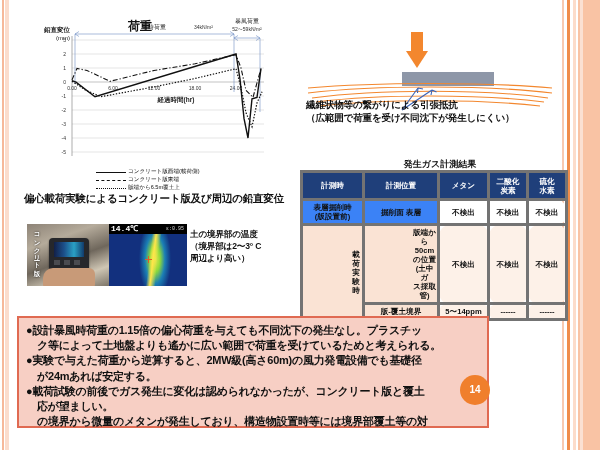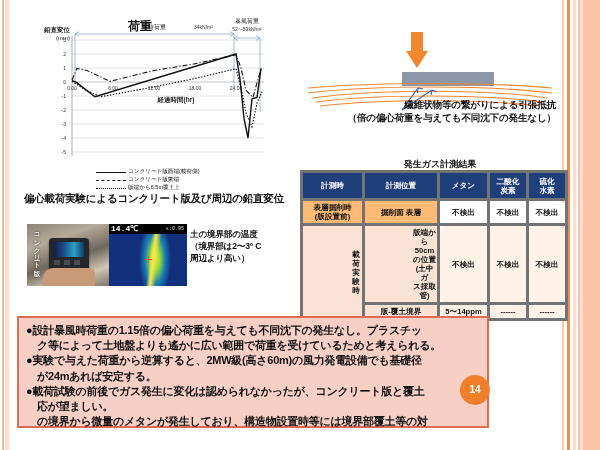--- a/index.html
+++ b/index.html
@@ -78,32 +78,32 @@
     font-size:8.6px;font-weight:bold;color:#111;line-height:12px;letter-spacing:-0.2px;}
 
   
   .diagram{position:absolute;left:306px;top:14px;width:250px;height:130px;}
   .arrow-load{position:absolute;left:100px;top:18px;width:22px;height:36px;}
   .arrow-load .shaft{position:absolute;left:5px;top:0;width:12px;height:20px;background:#f3872e;}
   .arrow-load .head{position:absolute;left:0;top:19px;width:0;height:0;
     border-left:11px solid transparent;border-right:11px solid transparent;border-top:17px solid #f3872e;}
   .load-label{position:absolute;left:128px;top:18px;font-size:12px;font-weight:bold;color:#111;}
   .slab{position:absolute;left:96px;top:58px;width:92px;height:14px;background:#8e97a8;}
-  .tension-text{position:absolute;left:306px;top:98px;width:250px;text-align:right;
+  .tension-text{position:absolute;left:306px;top:98px;width:250px;text-align:left;
     font-size:9.6px;font-weight:bold;color:#111;line-height:13px;letter-spacing:-0.2px;}
 
   
   .table-title{position:absolute;left:300px;top:158px;width:280px;text-align:center;
     font-size:9px;font-weight:bold;color:#111;}
   .gas-table{position:absolute;left:300px;top:170px;width:265px;border-collapse:collapse;
     table-layout:fixed;}
   .gas-table th,.gas-table td{border:3px solid #737373;font-size:7.6px;font-weight:bold;
     color:#111;text-align:center;padding:2px 1px;line-height:9px;}
   .gas-table th{background:#1f3f7a;color:#ffffff;height:21px;}
-  .gas-table td.lbl-cell{background:#fdba74;}
+  .gas-table td.lbl-cell{background:#3b82f6;}
   .gas-table td.val-cell{background:#ffffff;border-radius:11px;}
   .gas-table tr.r2 td.lbl-cell{background:#fae3d4;padding-left:48px;}
   .gas-table tr.r2 td.val-cell{background:#fdf1e8;}
   .gas-table tr.r3 td.lbl-cell{background:#fae3d4;}
   .gas-table tr.r3 td.val-cell{background:#fdf1e8;}
 
   
   .bullets{position:absolute;left:17px;top:316px;width:472px;height:112px;
     background:#f7cfc4;border:2px solid #e06a52;box-sizing:border-box;padding:5px 7px 0 7px;}
   .bline{font-size:11px;font-weight:bold;color:#111;line-height:15.2px;
@@ -253,21 +253,21 @@
       <path d="M96 96 L112 74"></path>
       <path d="M112 74 l-0.5 5 M112 74 l5 1"></path>
       <path d="M96 96 L126 76"></path>
       <path d="M126 76 l-1 5 M126 76 l4.5 2"></path>
     </g>
   </svg>
 </div>
 <div class="load-label">荷重</div>
 <div class="tension-text">
   <div>繊維状物等の繋がりによる引張抵抗</div>
-  <div>（倍の偏心荷重を与えても不同沈下の発生なし）</div>
+  <div>（広範囲で荷重を受け不同沈下が発生しにくい）</div>
 </div>
 
 <div class="table-title">発生ガス計測結果</div>
 <table class="gas-table">
   <colgroup>
     <col style="width:62px">
       <col style="width:75px">
       <col style="width:50px">
     <col style="width:39px">
       <col style="width:39px">

